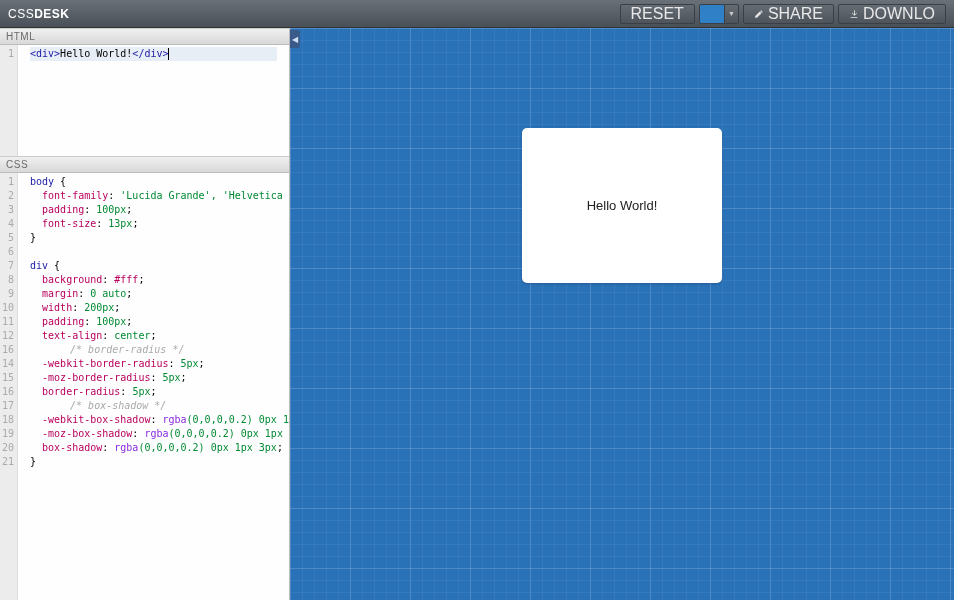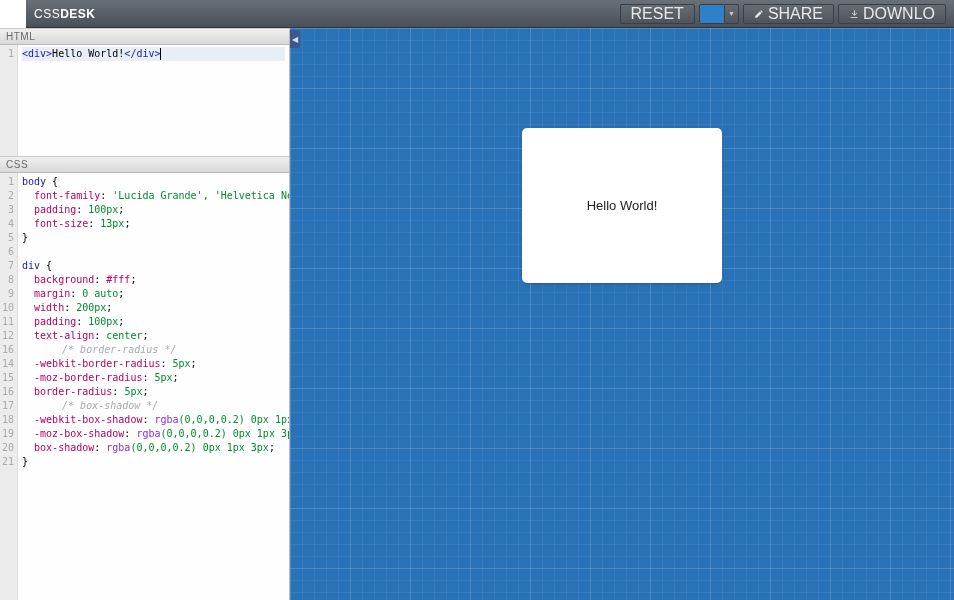--- a/index.html
+++ b/index.html
@@ -10,21 +10,20 @@
       overflow: hidden;
       background: #fff;
     }
     .header {
       height: 28px;
       background: linear-gradient(to bottom, #6a7078 0%, #4a5058 100%);
       display: flex;
       align-items: center;
       padding: 0 8px;
       border-bottom: 1px solid #333;
-      margin-left: 26px;
     }
     .logo {
       color: #fff;
       font-size: 12px;
       font-weight: 400;
       letter-spacing: 0.5px;
     }
     .logo-bold { font-weight: 700; }
     .header-spacer { flex: 1; }
     .header-btn {
@@ -96,21 +95,21 @@
       background: #ececec;
       color: #aaa;
       text-align: right;
       padding: 2px 3px 2px 0;
       border-right: 1px solid #ddd;
       user-select: none;
     }
     .gutter div { height: 14px; }
     .code-lines {
       flex: 1;
-      padding: 2px 4px;
+      padding: 2px 12px;
       background: #fefefe;
       white-space: pre;
       overflow: hidden;
     }
     .html-panel .code-lines .active-line {
       background: #e8eef6;
       display: inline-block;
       width: 100%;
     }
     .cm-tag { color: #1a1aa6; }

